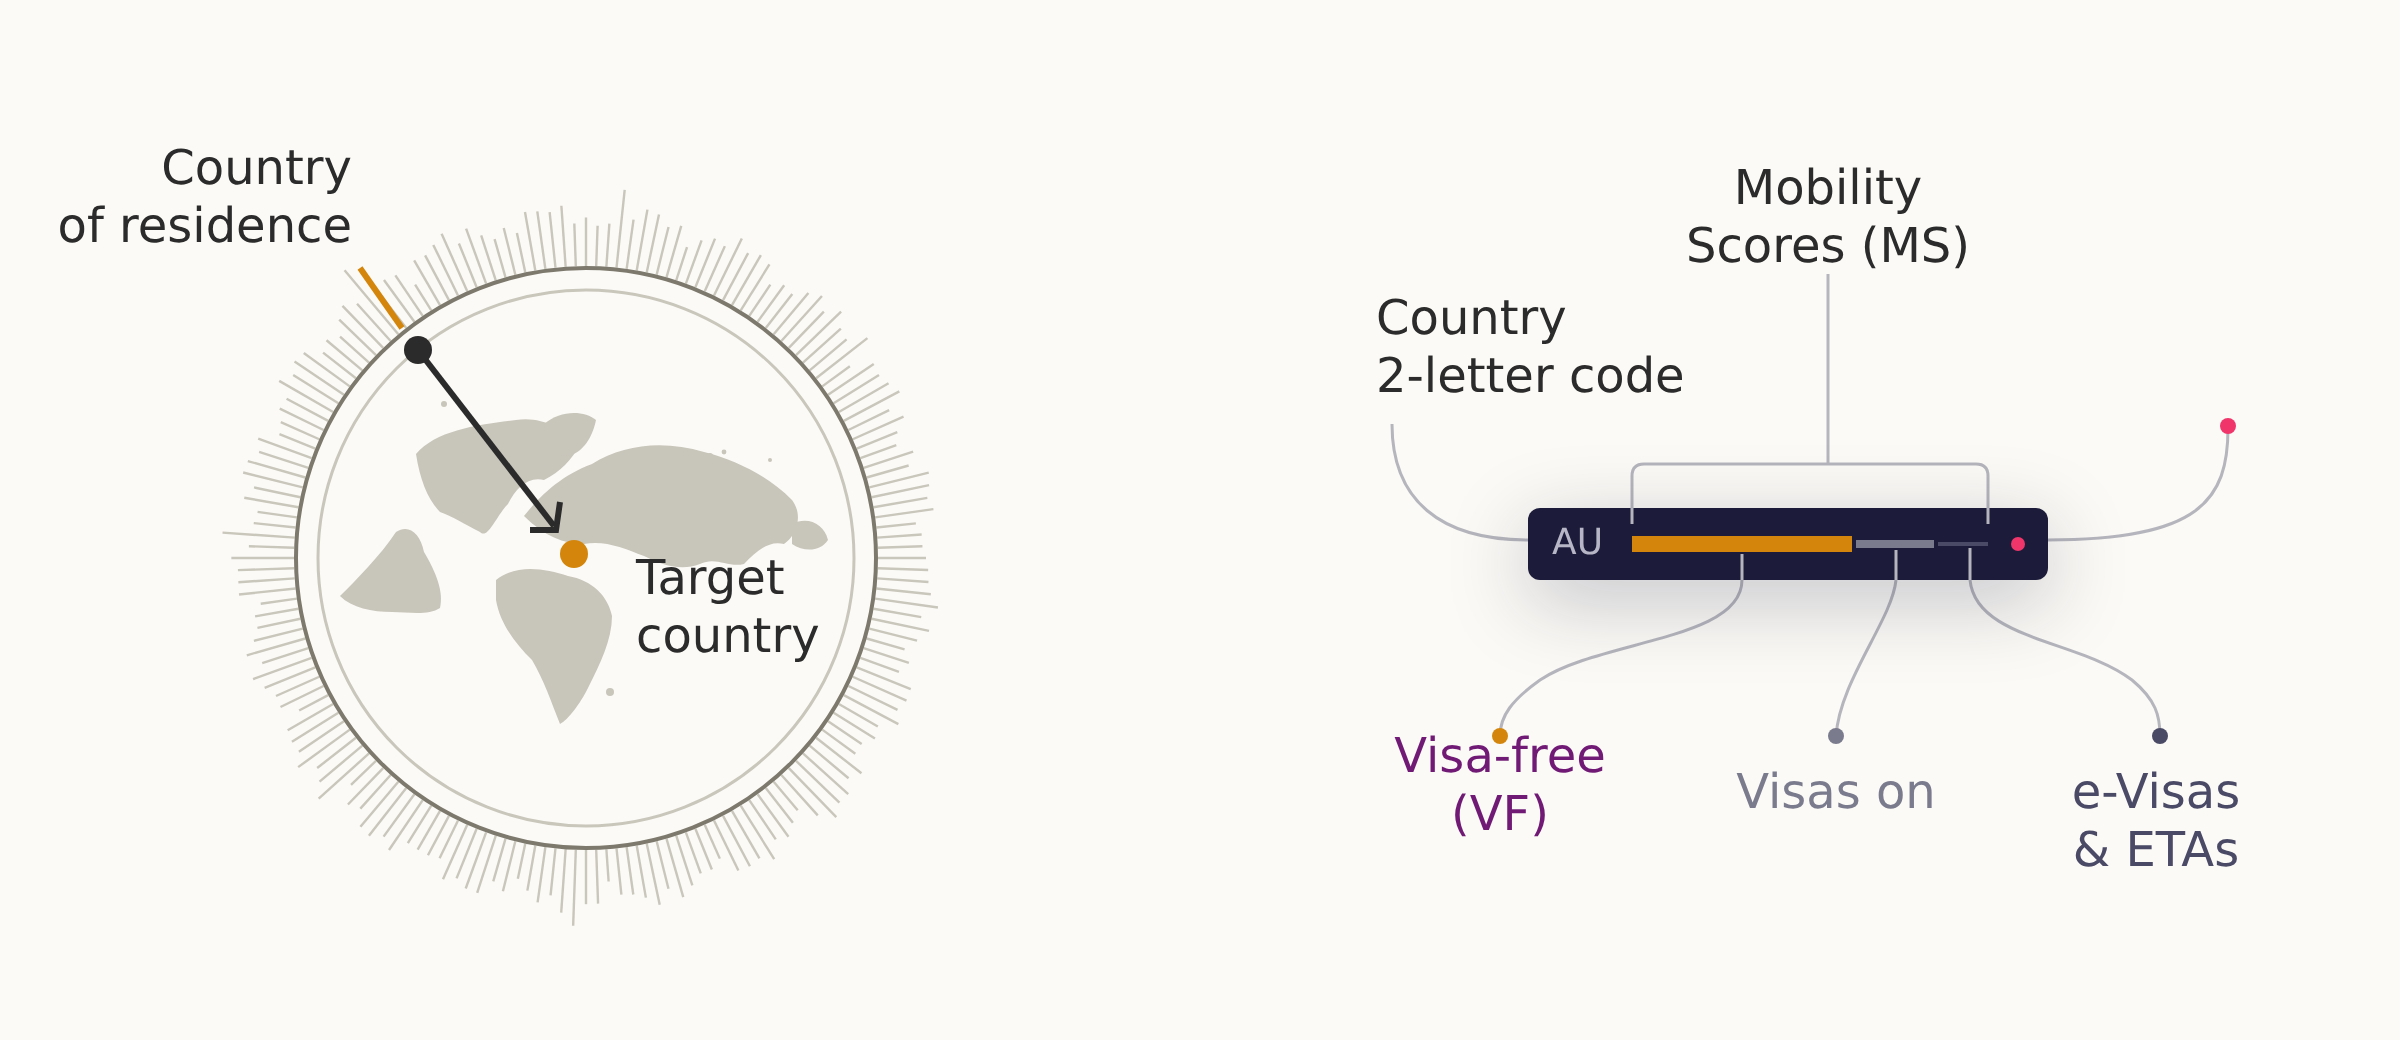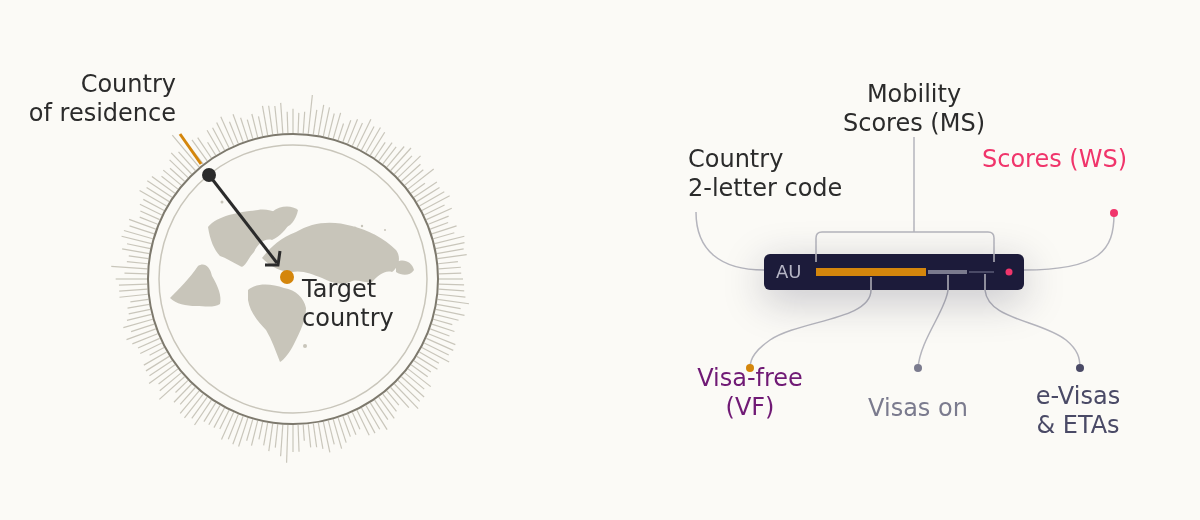--- a/index.html
+++ b/index.html
@@ -263,39 +263,38 @@
   <line x1="871" y1="277" x2="871" y2="290" stroke="#b5b5bd" stroke-width="1.5"></line>
   <line x1="948" y1="275" x2="948" y2="290" stroke="#b5b5bd" stroke-width="1.5"></line>
   <line x1="985" y1="274" x2="985" y2="290" stroke="#b5b5bd" stroke-width="1.5"></line>
 </svg>
 <div class="code-text">AU</div>
 
 <div class="lbl right" style="left:26px;top:70px;width:150px;">
   <span>Country</span>
   <span>of residence</span>
 </div>
-<div class="lbl" style="left:302px;top:275px;">
+<div class="lbl" style="left:318px;top:275px;">
   <span>Target</span>
   <span>country</span>
 </div>
 
 <div class="lbl center" style="left:834px;top:80px;width:160px;">
   <span>Mobility</span>
   <span>Scores (MS)</span>
 </div>
 <div class="lbl" style="left:688px;top:145px;">
   <span>Country</span>
   <span>2-letter code</span>
 </div>
 <div class="lbl right" style="left:960px;top:145px;width:167px;color:#f0356b;">
-  <span>Scores (WS)</span>
 </div>
 <div class="lbl center" style="left:680px;top:364px;width:140px;color:#701a75;">
   <span>Visa-free</span>
   <span>(VF)</span>
 </div>
-<div class="lbl center" style="left:848px;top:382px;width:140px;color:#7b7b8e;margin-top:12px;">
+<div class="lbl center" style="left:848px;top:382px;width:140px;color:#7b7b8e;">
   <span>Visas on</span>
 </div>
 <div class="lbl center" style="left:1008px;top:382px;width:140px;color:#4a4a66;">
   <span>e-Visas</span>
   <span>&amp; ETAs</span>
 </div>
 
 </body></html>

